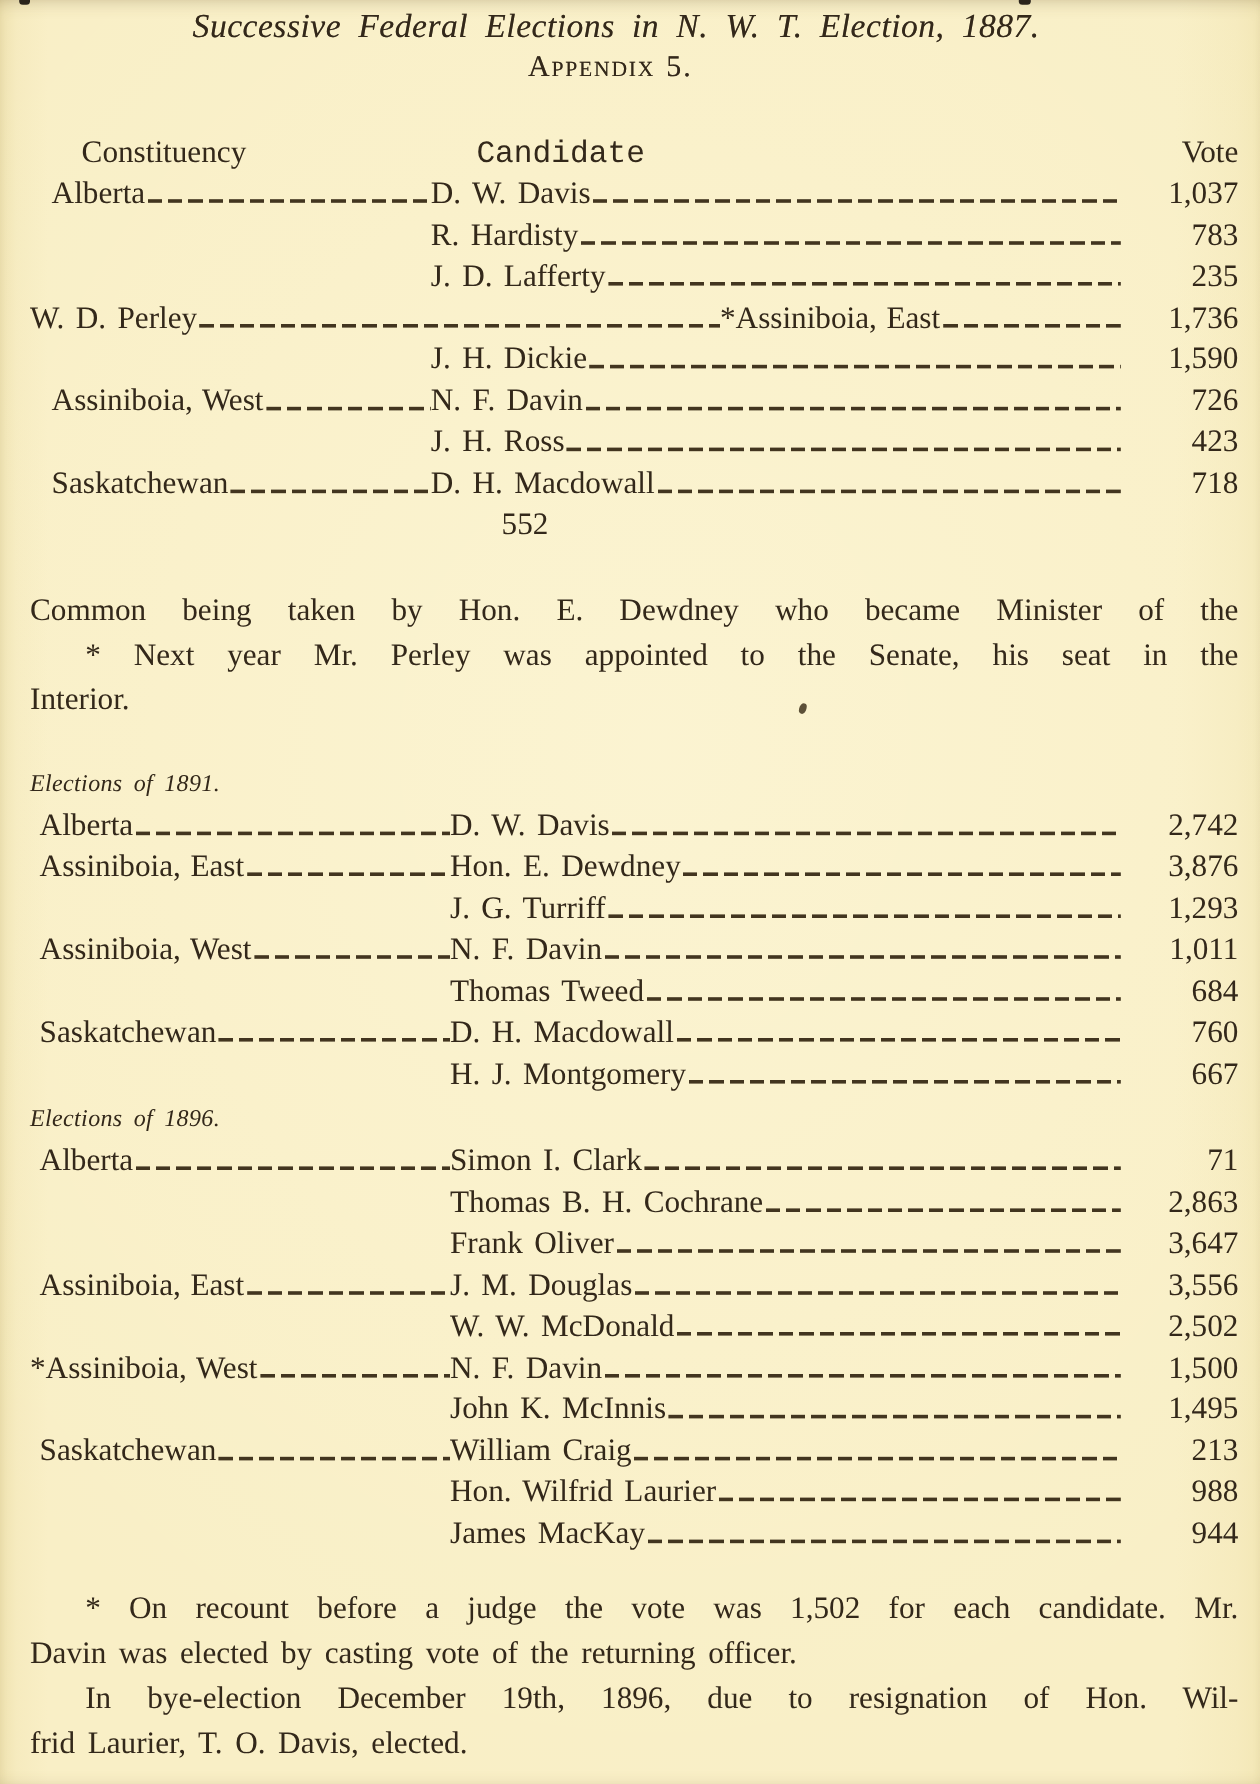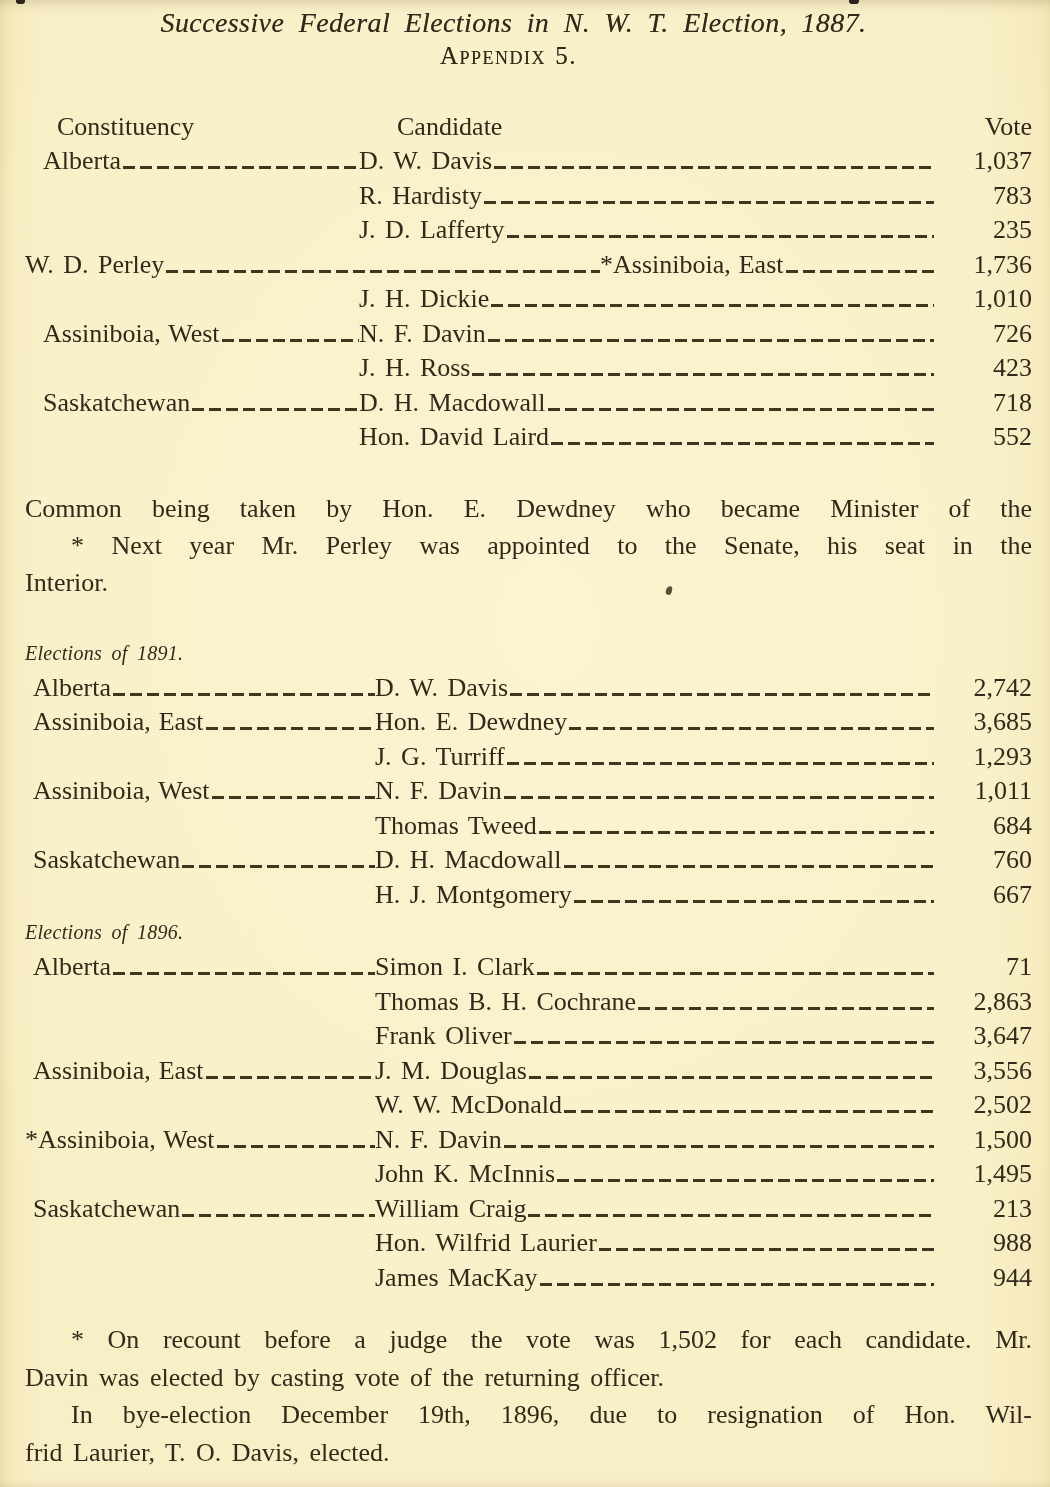--- a/index.html
+++ b/index.html
@@ -49,22 +49,22 @@
   .leader{
     flex:1 1 auto;height:3px;margin-bottom:2px;margin-left:2px;
     background:repeating-linear-gradient(90deg,#42351f 0 12px,transparent 12px 17px);
     align-self:baseline;
   }
   .const-label{margin-left:18px;white-space:nowrap;}
   .t9x .const-label{margin-left:8px;}
   .const-label.starred{margin-left:0 !important;}
   .cand-label{white-space:nowrap;word-spacing:3px;}
   .hlabel{white-space:nowrap;}
-  .h-const{margin-left:32px;}
-  .h-cand{margin-left:38px;}
+  .h-const{margin-left:43px;}
+  .h-cand{margin-left:38px;font-family:Liberation Mono, monospace;}
   .footnote{font-size:26px;line-height:37px;}
   .fn1{margin-top:35px;}
   .fn2{margin-top:26px;line-height:37.5px;}
   .fline{word-spacing:4px;}
   .fline.jline{text-align:justify;text-align-last:justify;}
   .fline.indent{text-indent:46px;}
   .sec-heading{
     font-style:italic;font-size:20px;line-height:36px;margin-top:34px;
     letter-spacing:.3px;word-spacing:4px;
   }
@@ -137,21 +137,21 @@
             <span class="leader"></span>
           </div>
           <div class="c3">1,736</div>
         </div>
         <div class="trow">
           <div class="cell c1"></div>
           <div class="cell c2">
             <span class="cand-label">J. H. Dickie</span>
             <span class="leader"></span>
           </div>
-          <div class="c3">1,010</div>
+          <div class="c3">1,590</div>
         </div>
         <div class="trow">
           <div class="cell c1">
             <span class="const-label">Assiniboia, West</span>
             <span class="leader"></span>
           </div>
           <div class="cell c2">
             <span class="cand-label">N. F. Davin</span>
             <span class="leader"></span>
           </div>
@@ -171,24 +171,20 @@
             <span class="leader"></span>
           </div>
           <div class="cell c2">
             <span class="cand-label">D. H. Macdowall</span>
             <span class="leader"></span>
           </div>
           <div class="c3">718</div>
         </div>
         <div class="trow">
           <div class="cell c1"></div>
-          <div class="cell c2">
-            <span class="cand-label">Hon. David Laird</span>
-            <span class="leader"></span>
-          </div>
           <div class="c3">552</div>
         </div>
       </div>
   </div>
 
   <div class="footnote fn1" id="fn-1887">
       <div class="fline jline">Common being taken by Hon. E. Dewdney who became Minister of the</div>
       <div class="fline jline indent">* Next year Mr. Perley was appointed to the Senate, his seat in the</div>
       <div class="fline">Interior.</div>
     </div>
@@ -209,21 +205,21 @@
         </div>
         <div class="trow">
           <div class="cell c1">
             <span class="const-label">Assiniboia, East</span>
             <span class="leader"></span>
           </div>
           <div class="cell c2">
             <span class="cand-label">Hon. E. Dewdney</span>
             <span class="leader"></span>
           </div>
-          <div class="c3">3,685</div>
+          <div class="c3">3,876</div>
         </div>
         <div class="trow">
           <div class="cell c1"></div>
           <div class="cell c2">
             <span class="cand-label">J. G. Turriff</span>
             <span class="leader"></span>
           </div>
           <div class="c3">1,293</div>
         </div>
         <div class="trow">

